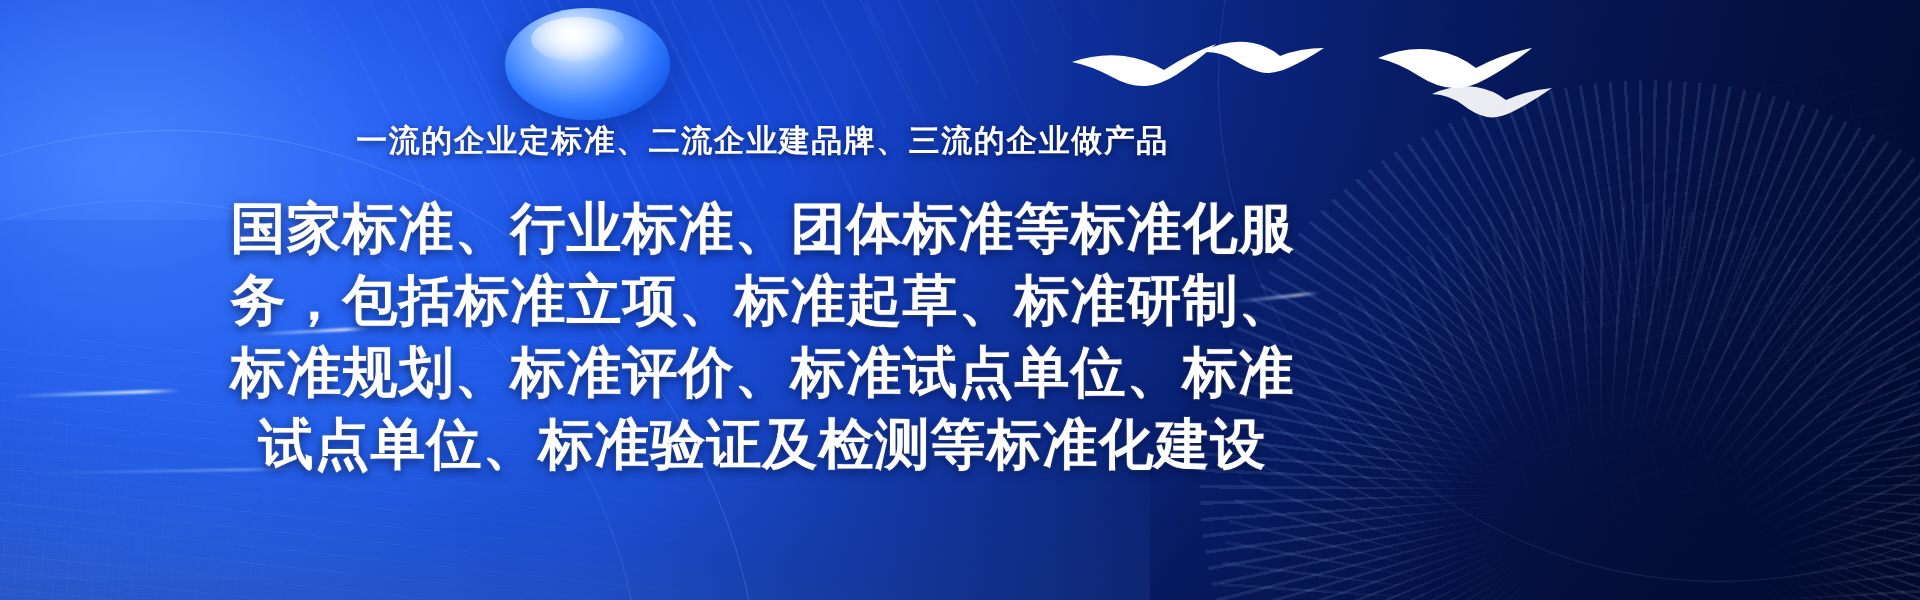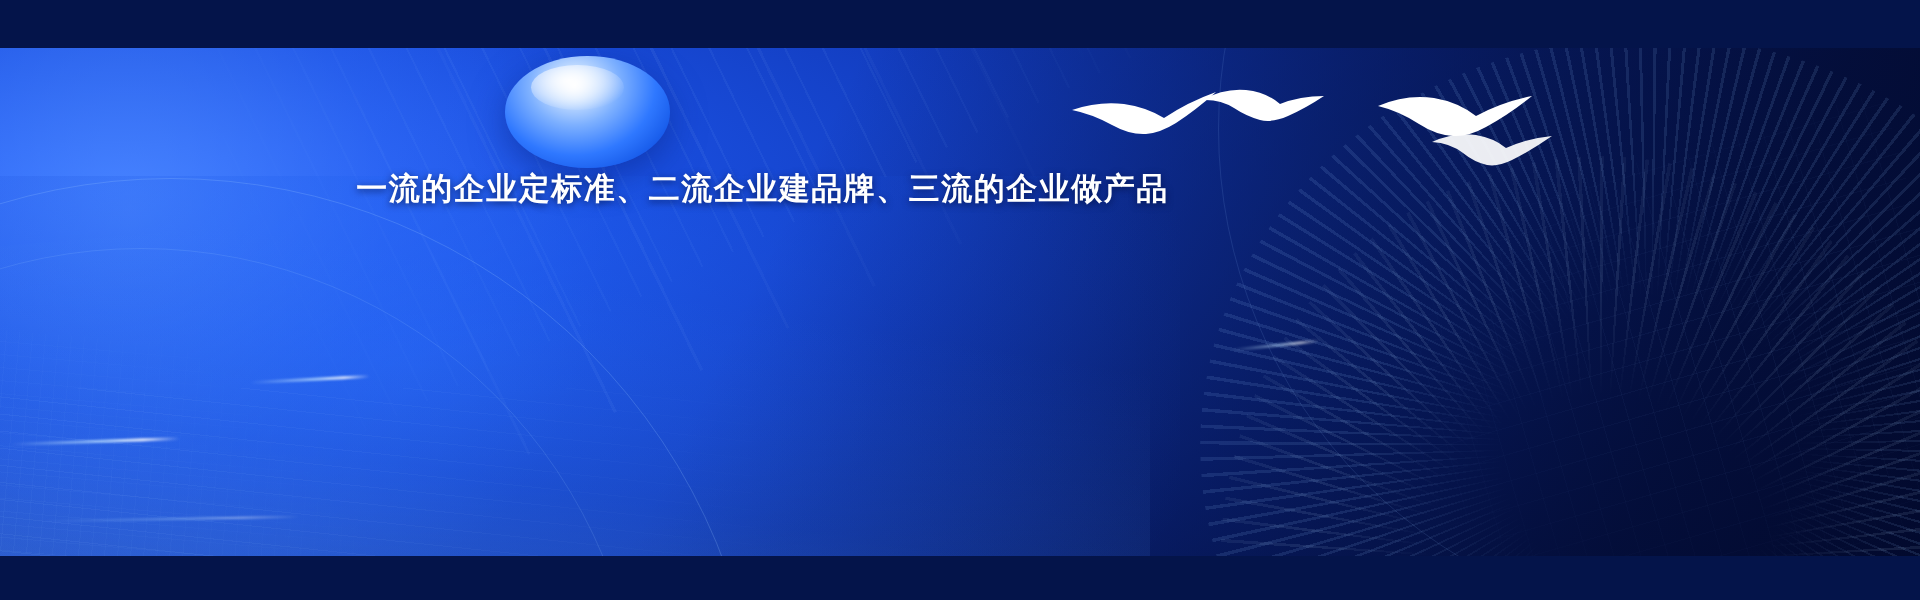--- a/index.html
+++ b/index.html
@@ -1,20 +1,19 @@
 <!DOCTYPE html>
 <html><head>
 <meta charset="utf-8">
 <style>
   html,body{margin:0;padding:0;background:#04144a;}
   .banner{
-    position:relative;width:1920px;height:508px;overflow:hidden;
+    position:relative;width:1920px;height:600px;overflow:hidden;
     font-family:"DejaVu Sans","Liberation Sans",sans-serif;
     background:#1d4ed8;
-    margin-top:48px;
   }
   
   .bg-base{
     position:absolute;inset:0;
     background:
       radial-gradient(120% 150% at 6% 28%, #2f6bff 0%, #1a4fe0 22%, #123cbe 40%, #0b2a92 62%, #071c66 82%, #051544 100%);
   }
   .bg-navy-top{
     position:absolute;inset:0;
     background:linear-gradient(115deg, rgba(5,18,70,0) 40%, rgba(5,17,66,0.55) 63%, rgba(3,12,52,0.90) 86%, rgba(2,9,44,0.96) 100%);
@@ -169,15 +168,21 @@
       <path d="M1072 62 q26 -9 52 -6 q22 3 40 14 q24 -16 52 -26 q-20 18 -40 31 q-16 10 -30 11 q-16 1 -34 -9 q-20 -11 -40 -15 z"></path>
       <path d="M1180 56 q22 -12 44 -10 q20 2 34 14 q20 -8 44 -8 q-18 12 -36 20 q-16 7 -28 4 q-14 -4 -26 -12 q-14 -9 -32 -8 z" transform="translate(22,-4)"></path>
       <path d="M1378 58 q28 -12 56 -8 q24 4 42 18 q26 -14 56 -20 q-22 18 -46 31 q-18 10 -33 9 q-17 -1 -34 -12 q-20 -13 -41 -18 z" transform="translate(0,0)"></path>
       <path d="M1432 94 q22 -10 44 -7 q18 3 30 13 q22 -10 46 -12 q-20 14 -40 24 q-14 7 -25 5 q-13 -3 -24 -12 q-13 -10 -31 -11 z" opacity="0.92"></path>
     </g>
   </svg>
 
   <div class="content">
     <div class="headline">一流的企业定标准、二流企业建品牌、三流的企业做产品</div>
 
+    <div class="body-block">
+      <span class="body-line">国家标准、行业标准、团体标准等标准化服</span>
+      <span class="body-line">务，包括标准立项、标准起草、标准研制、</span>
+      <span class="body-line">标准规划、标准评价、标准试点单位、标准</span>
+      <span class="body-line">试点单位、标准验证及检测等标准化建设</span>
+    </div>
   </div>
 
 </div>
 
 </body></html>

